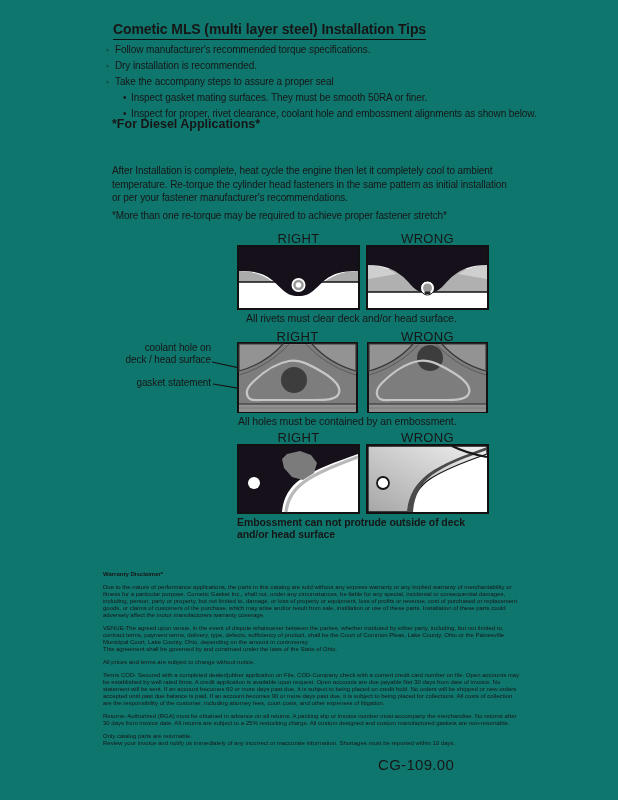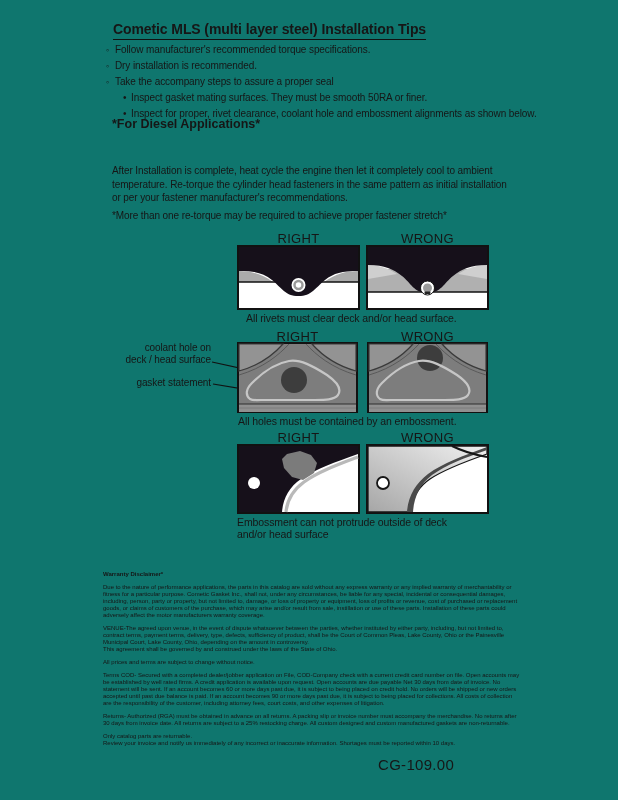--- a/index.html
+++ b/index.html
@@ -164,21 +164,21 @@
         </linearGradient>
       </defs>
       <rect x="1" y="1" width="121" height="68" fill="#ffffff" stroke="#111" stroke-width="2"></rect>
       <path d="M2,2 H121 V10 C98,18 79,25 64,35 C52,43 46,55 45,68 L2,68 Z" fill="url(#g3)" stroke="#161616" stroke-width="1.3"></path>
       <path d="M121,6 C98,14 80,21 66,31 C54,40 48,53 47,68 L41,68 C42,52 50,39 62,30 C77,19 97,12 121,3 Z" fill="#4a4a4a"></path>
       <path d="M86,2 C98,8 110,11 121,13" stroke="#161616" stroke-width="2" fill="none"></path>
       <circle cx="17" cy="39" r="6" fill="#ffffff" stroke="#161616" stroke-width="1.8"></circle>
     </svg>
   </div>
 
-  <div class="caption pre" style="left:237px;top:516px;width:260px;">Embossment can not protrude outside of deck
+  <div class="caption pre" style="left:237px;top:516px;width:260px;font-weight:bold;">Embossment can not protrude outside of deck
 and/or head surface</div>
 
   <div class="legal">
     <div class="lh">Warranty Disclaimer*</div>
     <div class="lp pre">Due to the nature of performance applications, the parts in this catalog are sold without any express warranty or any implied warranty of merchantability or
 fitness for a particular purpose.  Cometic Gasket Inc., shall not, under any circumstances, be liable for any special, incidental or consequential damages,
 including, person, party or property, but not limited to, damage, or loss of property or equipment, loss of profits or revenue, cost of purchased or replacement
 goods, or claims of customers of the purchase, which may arise and/or result from sale, instillation or use of these parts.  Installation of these parts could
 adversely affect the motor manufacturers warranty coverage.</div>
     <div class="lp pre">VENUE-The agreed upon venue, in the event of dispute whatsoever between the parties, whether instituted by either party, including, but not limited to,

